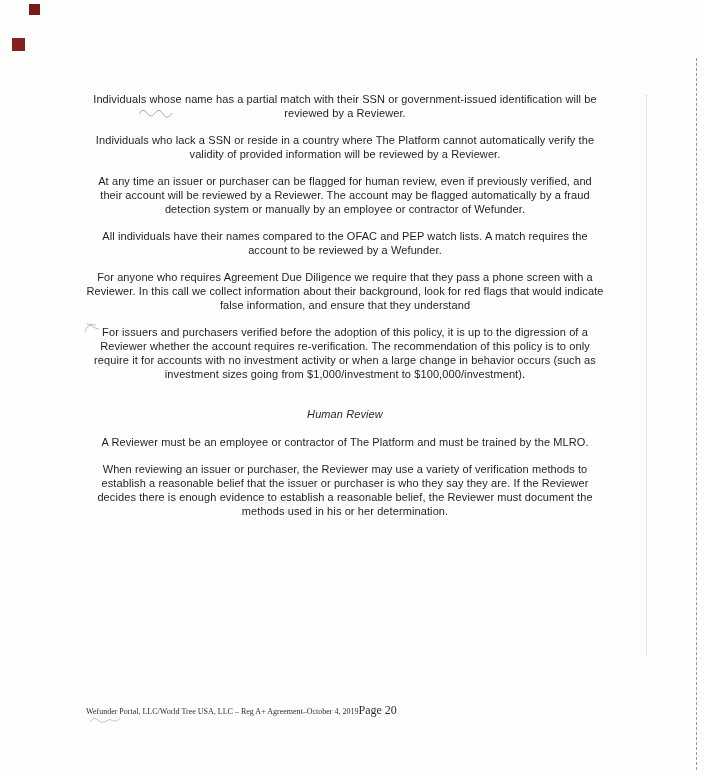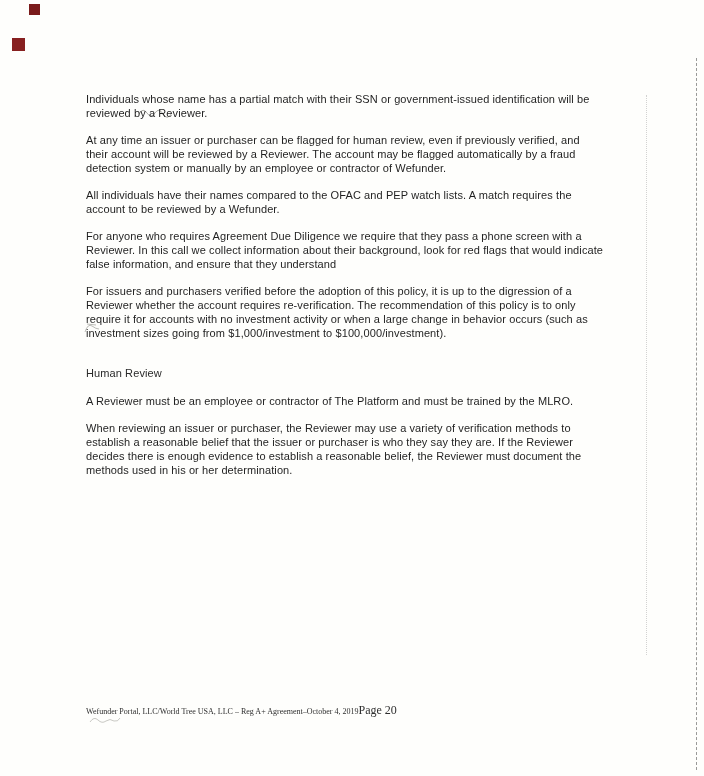--- a/index.html
+++ b/index.html
@@ -24,24 +24,26 @@
     left: 86px;
     top: 92px;
     width: 518px;
     color: #1f1f1f;
     font-size: 11px;
     line-height: 14px;
     letter-spacing: 0.1px;
   }
   .content p {
     margin: 0 0 13px 0;
+    text-align: center;
   }
   .bold { font-weight: normal; margin-top: 14px; }
   .space-before { margin-top: 12px !important; }
   .heading {
+    font-style: italic;
     margin: 26px 0 14px 0 !important;
     color: #2a2a2a;
   }
   .footer {
     position: absolute;
     left: 86px;
     top: 703px;
     width: 518px;
     display: flex;
     align-items: baseline;
@@ -90,20 +92,21 @@
   <svg class="squiggle" style="left:88px; top:712px;" width="34" height="16">
     <path d="M2,10 q4,-6 8,-2 t8,1 t8,0 q4,1 6,-3" fill="none" stroke="#a5a59e" stroke-width="1" opacity="0.6"></path>
   </svg>
 
   <div class="dotline d1"></div>
   <div class="dotline d2"></div>
 
   <div class="content">
 
     <p>Individuals whose name has a partial match with their SSN or government-issued identification will be reviewed by a Reviewer.</p>
+    <p>Individuals who lack a SSN or reside in a country where The Platform cannot automatically verify the validity of provided information will be reviewed by a Reviewer.</p>
     <p>At any time an issuer or purchaser can be flagged for human review, even if previously verified, and their account will be reviewed by a Reviewer. The account may be flagged automatically by a fraud detection system or manually by an employee or contractor of Wefunder.</p>
     <p>All individuals have their names compared to the OFAC and PEP watch lists. A match requires the account to be reviewed by a Wefunder.</p>
     <p>For anyone who requires Agreement Due Diligence we require that they pass a phone screen with a Reviewer. In this call we collect information about their background, look for red flags that would indicate false information, and ensure that they understand</p>
 
     <p class="space-before"><span class="bold">For issuers and purchasers verified before the adoption of this policy,</span><span> it is up to the digression of a Reviewer whether the account requires re-verification. The recommendation of this policy is to only require it for accounts with no investment activity or when a large change in behavior occurs (such as investment sizes going from $1,000/investment to $100,000/investment).</span></p>
 
     <p class="heading">Human Review</p>
 
     <p>A Reviewer must be an employee or contractor of The Platform and must be trained by the MLRO.</p>
     <p>When reviewing an issuer or purchaser, the Reviewer may use a variety of verification methods to establish a reasonable belief that the issuer or purchaser is who they say they are. If the Reviewer decides there is enough evidence to establish a reasonable belief, the Reviewer must document the methods used in his or her determination.</p>

